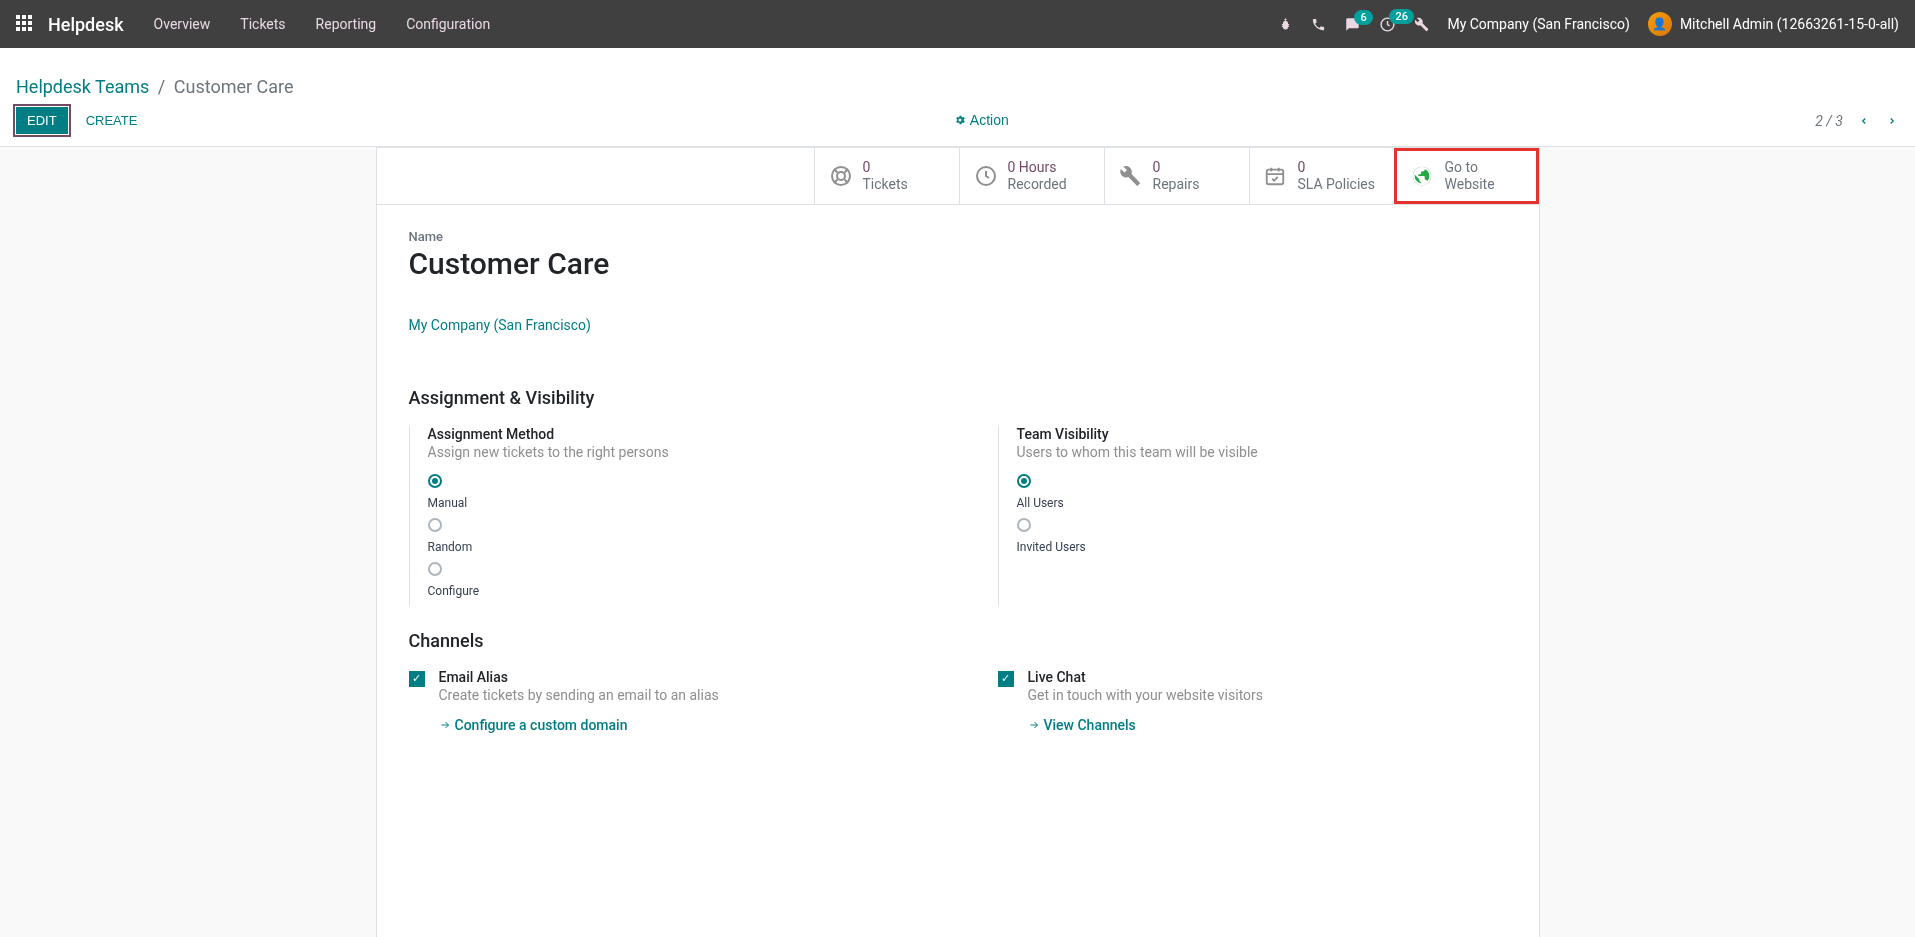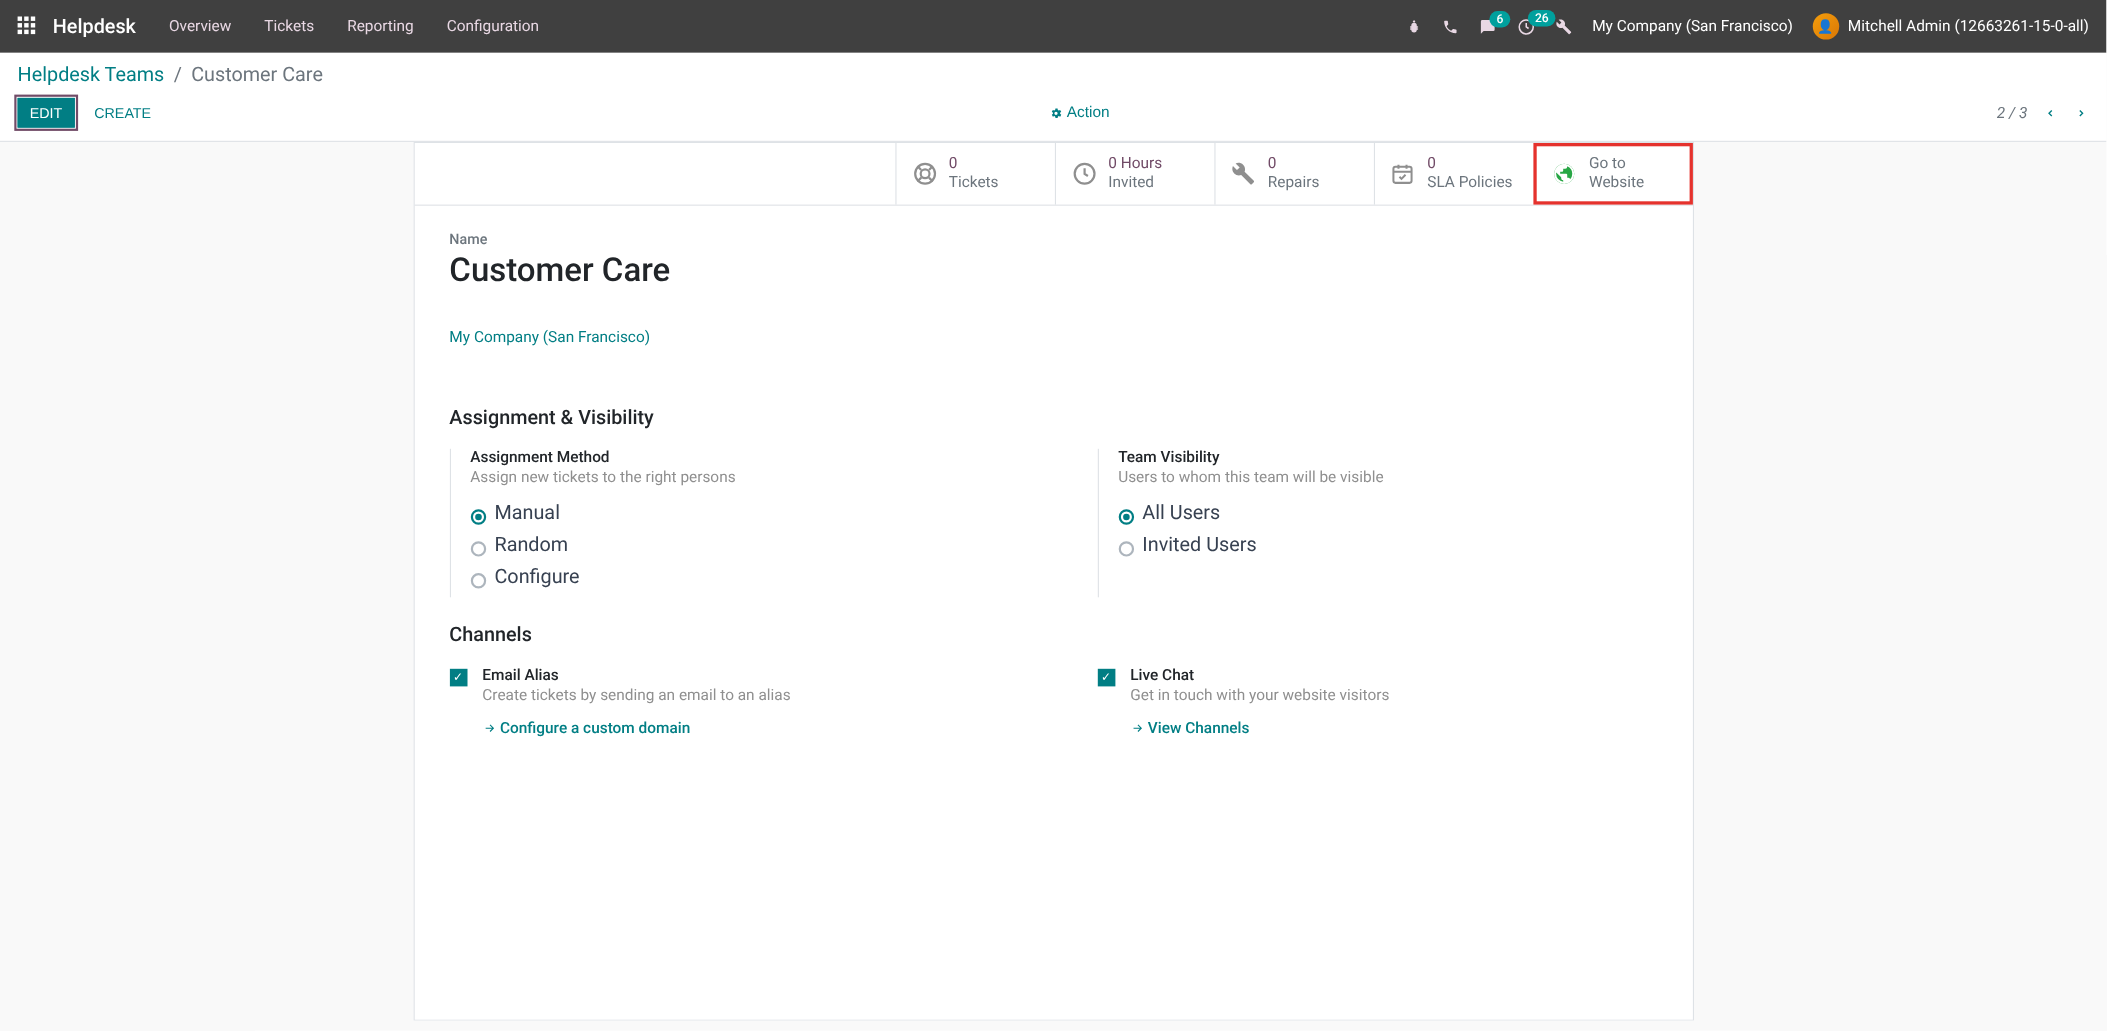--- a/index.html
+++ b/index.html
@@ -14,30 +14,30 @@
 .navbar .nav-links a { color: #e9d8e4; text-decoration: none; font-size: 14px; cursor: pointer; }
 .navbar .spacer { flex: 1; }
 .navbar .right { display: flex; align-items: center; gap: 18px; }
 .navbar .icon-btn { color: #e9d8e4; cursor: pointer; font-size: 15px; position: relative; }
 .navbar .badge { position: absolute; top: -7px; left: 10px; background: #00A09D; color: #fff; border-radius: 9px; font-size: 11px; padding: 1px 6px; font-weight: 500; }
 .navbar .company { color: #fff; font-size: 14px; cursor: pointer; }
 .navbar .user { display: flex; align-items: center; gap: 8px; cursor: pointer; }
 .navbar .avatar { width: 24px; height: 24px; border-radius: 50%; background: linear-gradient(135deg,#f59e0b,#d97706); display:flex;align-items:center;justify-content:center;font-size:12px;color:#fff; }
 
 
-.control-panel { background: #fff; border-bottom: 1px solid #dee2e6; padding: 10px 16px 12px 16px; }
+.control-panel { background: #fff; border-bottom: 1px solid #dee2e6; padding: 28px 16px 12px 16px; }
 .breadcrumb { font-size: 18px; margin-bottom: 10px; }
 .breadcrumb a { color: #017E84; text-decoration: none; cursor: pointer; }
 .breadcrumb .sep { color: #6c757d; margin: 0 4px; }
 .breadcrumb .current { color: #6c757d; }
 .cp-row { display: flex; align-items: center; }
 .btn-edit { background: #017E84; color: #fff; border: 1px solid #017E84; padding: 5px 10px; font-weight: 400; font-size: 13px; cursor: pointer; margin-right: 8px; text-transform: uppercase; outline: 2px solid #714B67; outline-offset: 1px; }
 .btn-create { background: #fff; color: #017E84; border: none; padding: 5px 10px; font-weight: 500; font-size: 13px; cursor: pointer; text-transform: uppercase; }
 .cp-center { flex: 1; text-align: center; }
-.action-btn { color: #017E84; font-size: 14px; cursor: pointer; background: none; border: none; display: inline-flex; align-items: flex-end; gap: 4px; }
+.action-btn { color: #017E84; font-size: 14px; cursor: pointer; background: none; border: none; display: inline-flex; align-items: center; gap: 4px; }
 .cp-right { display: flex; align-items: center; gap: 14px; color: #6c757d; }
 .pager { font-size: 14px; font-style: italic; }
 .pager-btn { color: #6c757d; cursor: pointer; font-size: 16px; padding: 0 2px; }
 
 
 .main-wrap { display: flex; justify-content: center; padding: 0; height: calc(100vh - 48px - 90px); overflow-y: auto; }
 .form-sheet { background: #fff; border: 1px solid #dee2e6; width: 1164px; margin: 0; position: relative; }
 
 
 .stat-row { display: flex; justify-content: flex-end; border-bottom: 1px solid #dee2e6; }
@@ -53,21 +53,21 @@
 .field-label { color: #6c757d; font-size: 13px; font-weight: 500; margin-bottom: 2px; }
 .record-name { font-size: 30px; font-weight: 500; color: #212529; margin-bottom: 36px; }
 .company-link { color: #017E84; font-size: 14px; cursor: pointer; display: inline-block; margin-bottom: 36px; }
 
 .section-title { font-size: 18px; font-weight: 500; color: #212529; margin: 18px 0 18px 0; }
 
 .two-col { display: flex; gap: 80px; }
 .col { flex: 1; border-left: 1px solid #dee2e6; padding-left: 18px; }
 .col .group-title { font-weight: 500; font-size: 14px; color: #212529; margin-bottom: 2px; }
 .col .group-desc { color: #8f8f8f; font-size: 14px; margin-bottom: 14px; }
-.radio-row { display: flex; align-items: flex-end; gap: 8px; margin-bottom: 8px; font-size: 18px; }
+.radio-row { display: flex; align-items: flex-start; gap: 8px; margin-bottom: 8px; font-size: 12px; flex-direction: column; }
 .radio { width: 14px; height: 14px; border-radius: 50%; border: 2px solid #adb5bd; display: inline-block; position: relative; flex-shrink: 0; }
 .radio.checked { border-color: #017E84; }
 .radio.checked::after { content: ''; position: absolute; width: 6px; height: 6px; background: #017E84; border-radius: 50%; top: 2px; left: 2px; }
 
 .channels { display: flex; gap: 80px; margin-top: 10px; }
 .channel-col { flex: 1; display: flex; gap: 14px; align-items: flex-start; }
 .checkbox { width: 16px; height: 16px; background: #017E84; display: flex; align-items: center; justify-content: center; color: #fff; font-size: 11px; flex-shrink: 0; cursor: pointer; margin-top: 2px; }
 .channel-body .group-title { font-weight: 500; font-size: 14px; color: #212529; }
 .channel-body .group-desc { color: #8f8f8f; font-size: 14px; margin-top: 2px; margin-bottom: 14px; }
 .link-action { color: #017E84; font-size: 14px; font-weight: 500; cursor: pointer; display: inline-flex; align-items: center; gap: 4px; }
@@ -187,21 +187,21 @@
       </div>
       <div class="stat-btn">
         <div class="stat-icon">
           <svg width="24" height="24" viewBox="0 0 24 24" fill="none" stroke="currentColor" stroke-width="2">
               <circle cx="12" cy="12" r="9"></circle>
               <path d="M12 7v5l3 2"></path>
             </svg>
         </div>
         <div class="stat-text">
           <span class="stat-val">0 Hours</span>
-          <span class="stat-label">Invited</span>
+          <span class="stat-label">Recorded</span>
         </div>
       </div>
       <div class="stat-btn">
         <div class="stat-icon">
           <svg width="22" height="22" viewBox="0 0 24 24" fill="currentColor">
               <path d="M22.7 19l-9.1-9.1c.9-2.3.4-5-1.5-6.9-2-2-5-2.4-7.4-1.3l4 4L6 8.3l-4-4C.9 6.7 1.3 9.7 3.3 11.7c1.9 1.9 4.6 2.4 6.9 1.5l9.1 9.1c.4.4 1 .4 1.4 0l2-2c.4-.4.4-1 0-1.3z"></path>
             </svg>
         </div>
         <div class="stat-text">
           <span class="stat-val">0</span>

